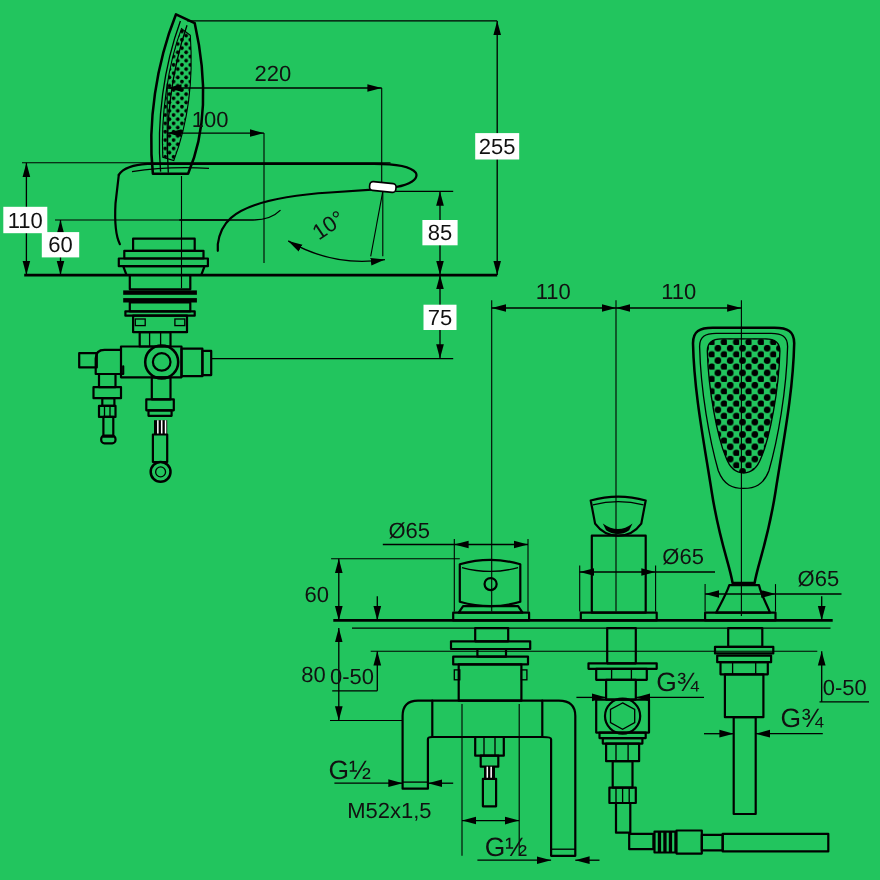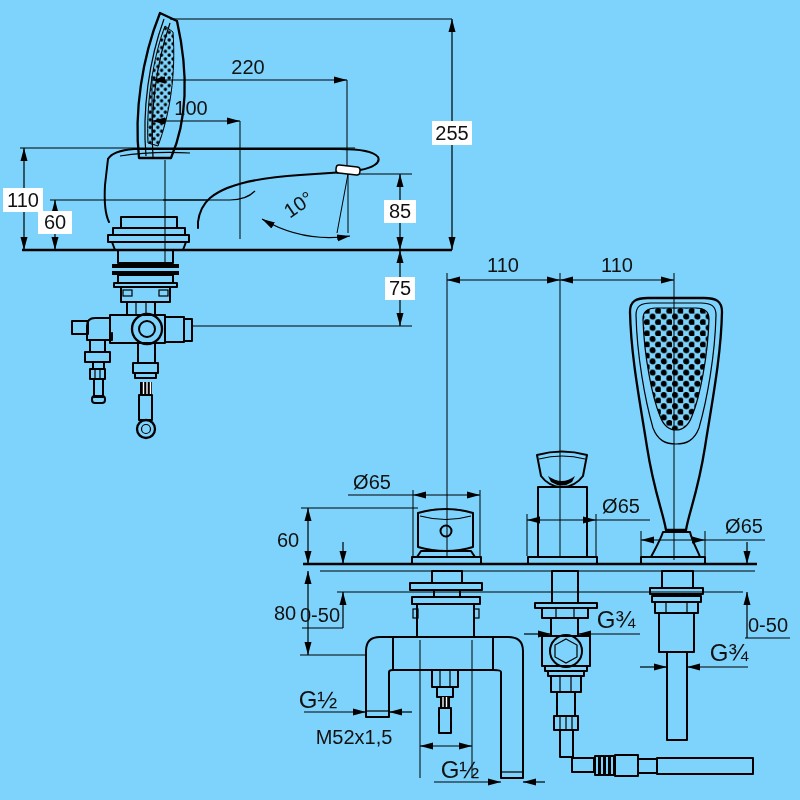--- a/index.html
+++ b/index.html
@@ -1,16 +1,16 @@
 <!DOCTYPE html>
 <html><head>
 <meta charset="utf-8">
 <style>
   html,body{margin:0;padding:0;background:#fff;}
-  #stage{position:relative;width:800px;height:800px;background:#7dd3fc;overflow:hidden;}
+  #stage{position:relative;width:800px;height:800px;background:#22c55e;overflow:hidden;}
   svg{position:absolute;left:0;top:0;}
   .ol{fill:none;stroke:#000;stroke-width:2;stroke-linejoin:round;stroke-linecap:round;}
   .ol22{fill:none;stroke:#000;stroke-width:2.3;stroke-linejoin:round;stroke-linecap:round;}
   .fw15{fill:#fff;stroke:#000;stroke-width:1.5;stroke-linejoin:round;}
   .thin{fill:none;stroke:#000;stroke-width:1.2;}
   .dim{fill:none;stroke:#000;stroke-width:1.2;}
   .ext{fill:none;stroke:#000;stroke-width:1;}
   .deckln{fill:none;stroke:#000;stroke-width:2.5;}
   .blk{fill:#000;stroke:none;}
   .txt{font-family:"Liberation Sans", sans-serif;font-size:20px;fill:#111;}

